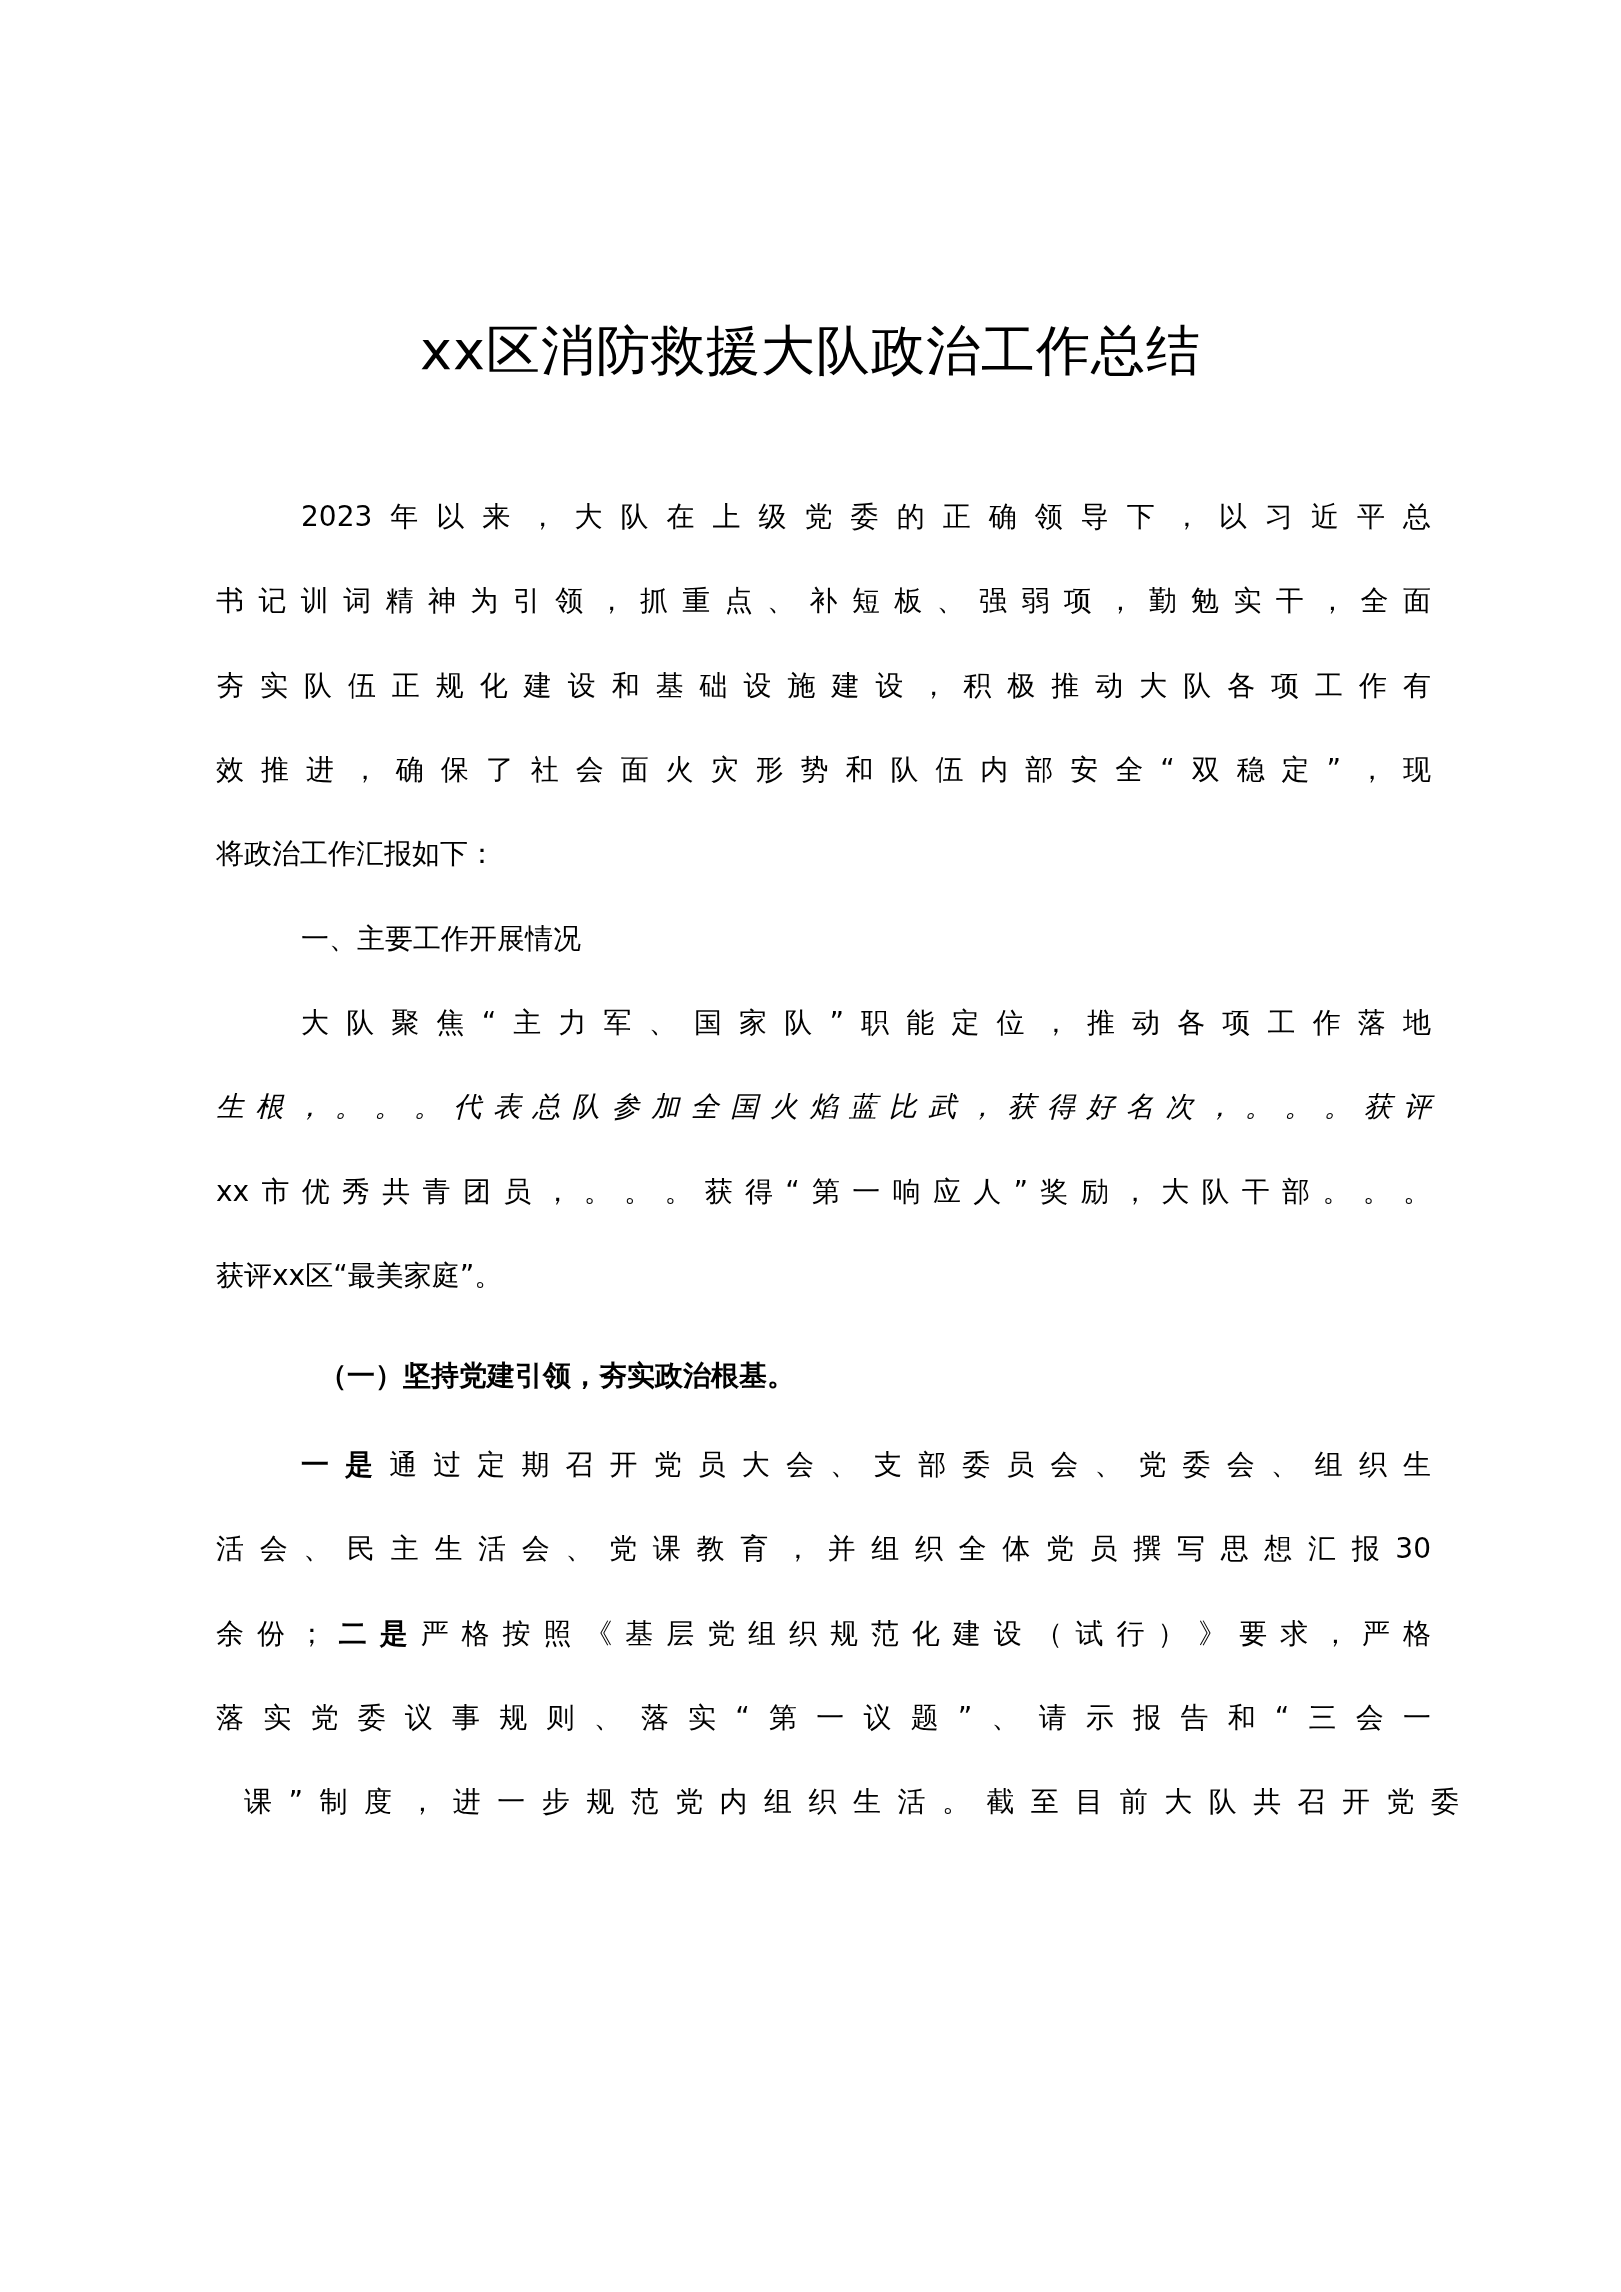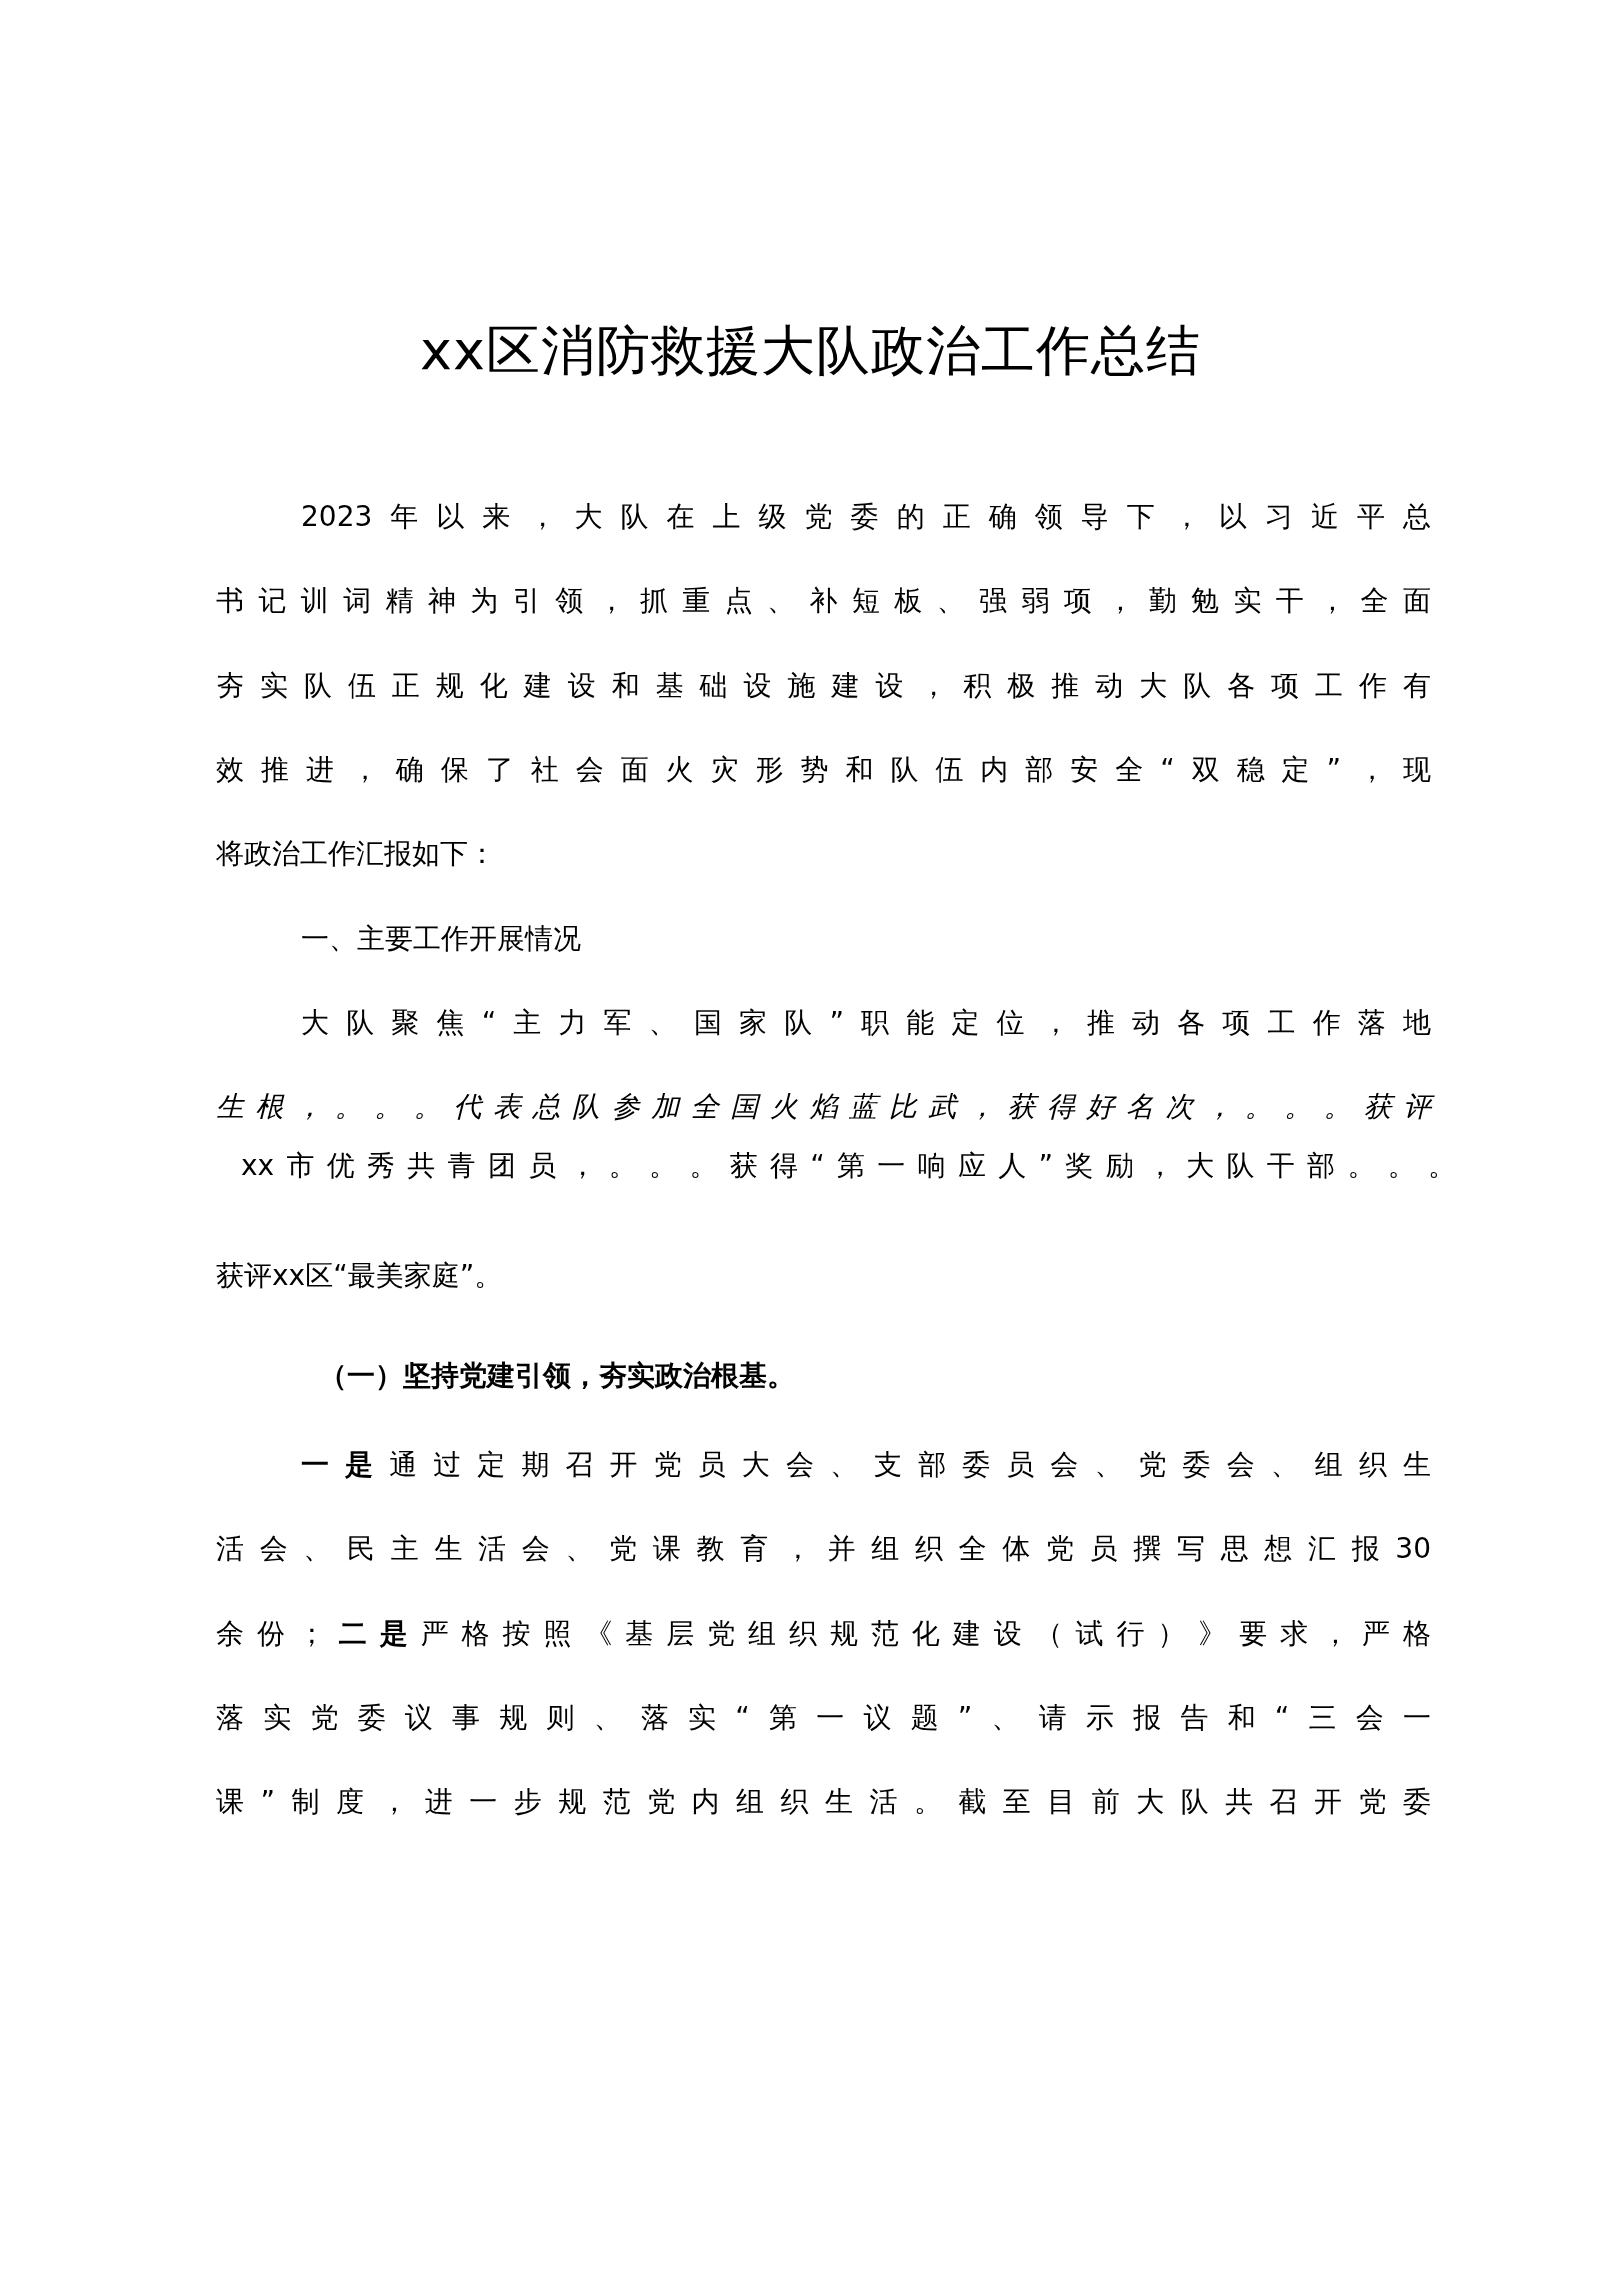--- a/index.html
+++ b/index.html
@@ -25,35 +25,35 @@
   <div class="line indent" style="top:487px;">2023年以来，大队在上级党委的正确领导下，以习近平总</div>
   <div class="line" style="top:571px;">书记训词精神为引领，抓重点、补短板、强弱项，勤勉实干，全面</div>
   <div class="line" style="top:656px;">夯实队伍正规化建设和基础设施建设，积极推动大队各项工作有</div>
   <div class="line" style="top:740px;">效推进，确保了社会面火灾形势和队伍内部安全“双稳定”，现</div>
   <div class="line last" style="top:824px;">将政治工作汇报如下：</div>
 
   <div class="line indent last" style="top:909px;">一、主要工作开展情况</div>
 
   <div class="line indent" style="top:993px;">大队聚焦“主力军、国家队”职能定位，推动各项工作落地</div>
   <div class="line" style="top:1077px;font-style:italic;">生根，。。。代表总队参加全国火焰蓝比武，获得好名次，。。。获评</div>
-  <div class="line" style="top:1136px;margin-left:25px;">xx市优秀共青团员，。。。获得“第一响应人”奖励，大队干部。。。</div>
+  <div class="line" style="top:1162px;">xx市优秀共青团员，。。。获得“第一响应人”奖励，大队干部。。。</div>
   <div class="line heading-indent" style="top:1346px;">（一）坚持党建引领，夯实政治根基。</div>
 
   <div class="line last" style="top:1246px;">获评xx区“最美家庭”。</div>
 
   <div class="line indent" style="top:1435px;">
     <span class="b">一是</span><span>通过定期召开党员大会、支部委员会、党委会、组织生</span>
   </div>
   <div class="line" style="top:1519px;">
     <span>活会、民主生活会、党课教育，并组织全体党员撰写思想汇报30</span>
   </div>
   <div class="line" style="top:1604px;">
     <span>余份；</span><span class="b">二是</span><span>严格按照《基层党组织规范化建设（试行）》要求，严格</span>
   </div>
   <div class="line" style="top:1688px;">
     <span>落实党委议事规则、落实“第一议题”、请示报告和“三会一</span>
   </div>
-  <div class="line" style="top:1772px;">
+  <div class="line" style="top:1772px;margin-left:28px;">
     <span>课”制度，进一步规范党内组织生活。截至目前大队共召开党委</span>
   </div>
 
 </div>
 
 
 </body></html>

